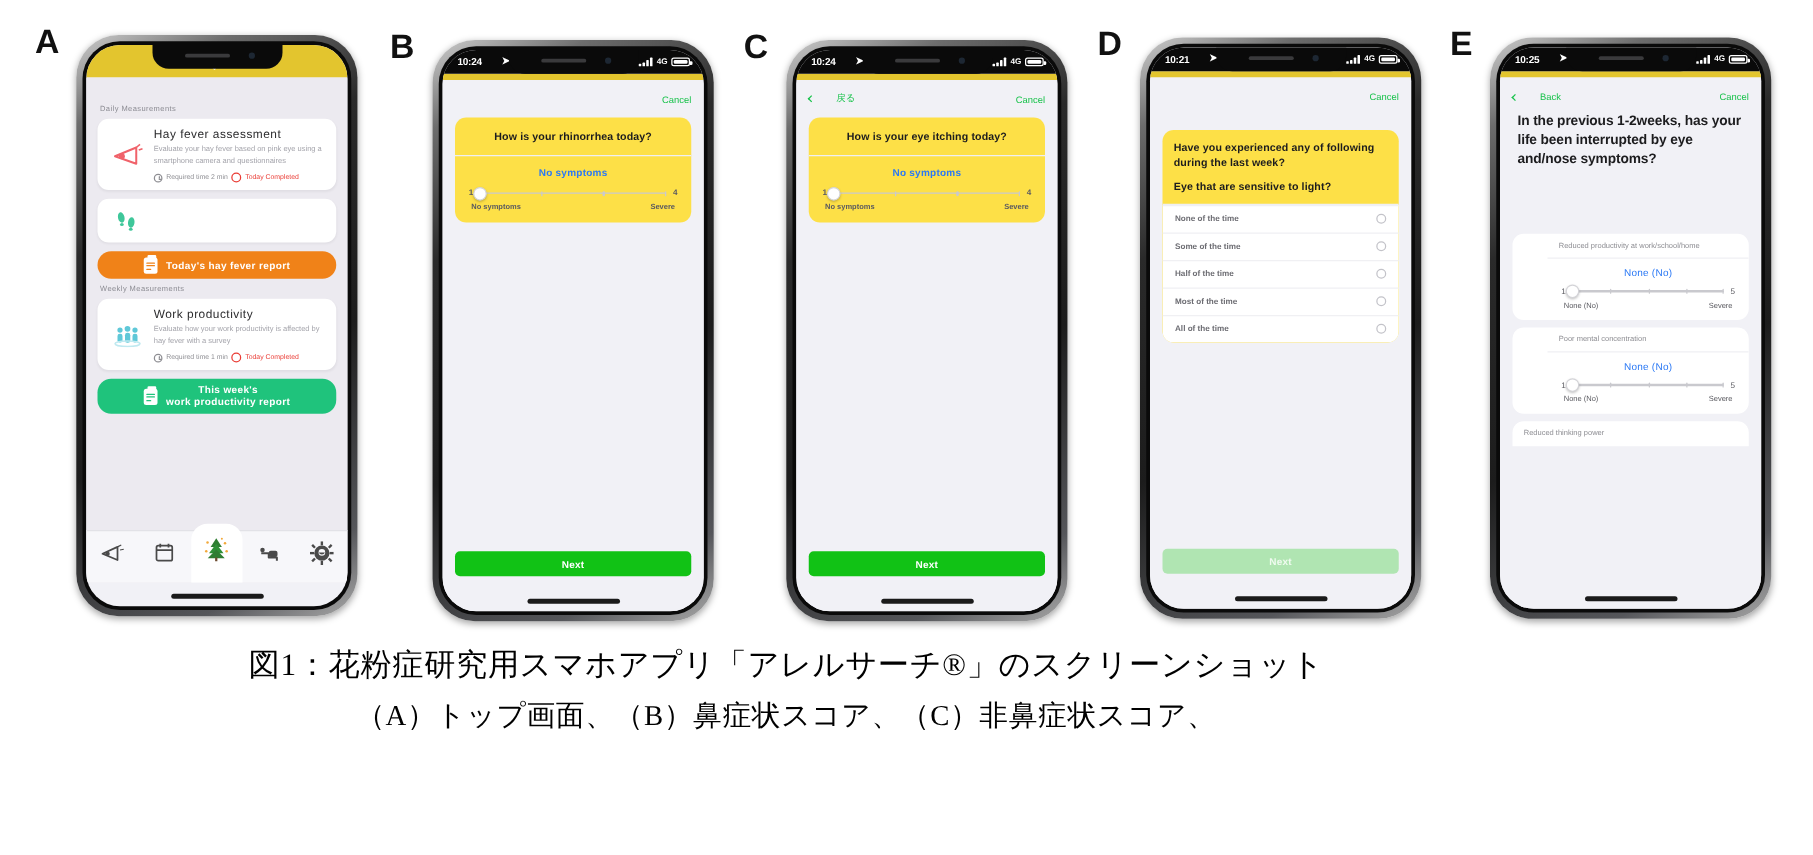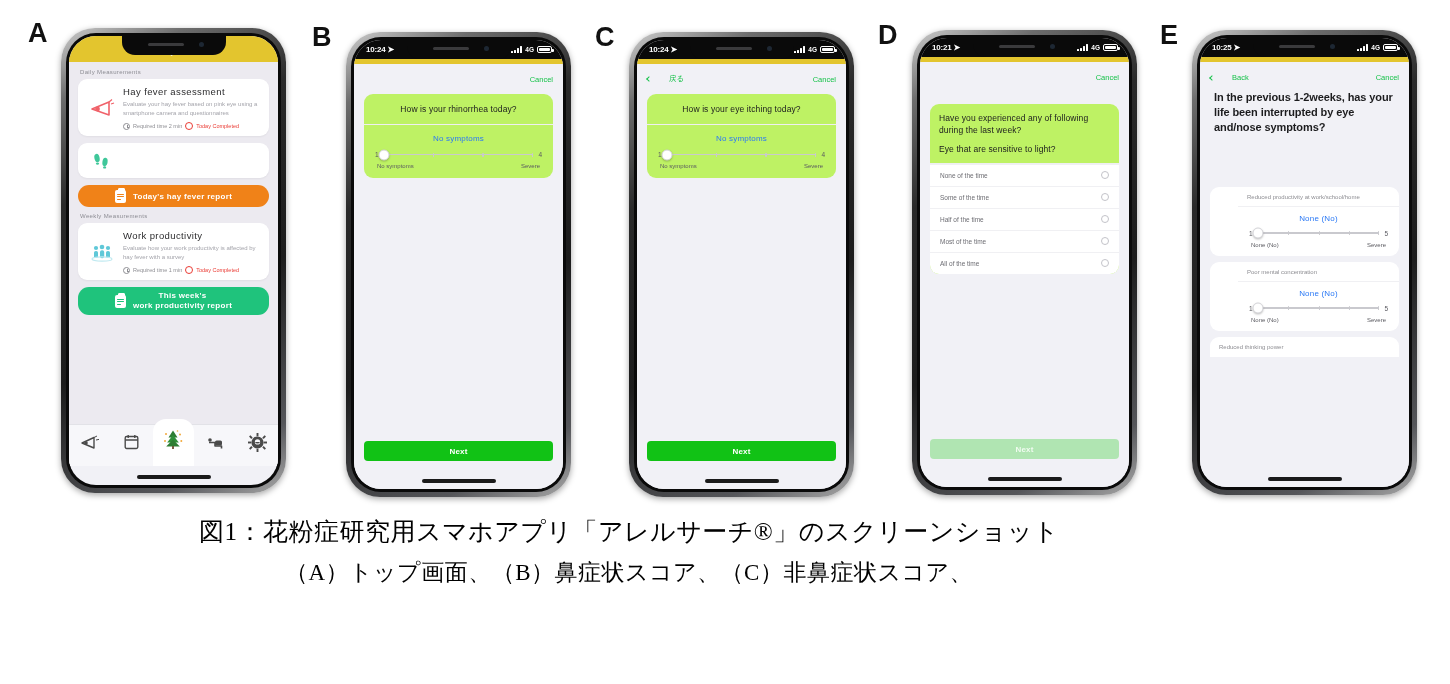--- a/index.html
+++ b/index.html
@@ -87,21 +87,21 @@
     background: #0a0a0a;
     color: #fff;
     font-size: 8px;
     font-weight: bold;
     display: flex;
     align-items: center;
     justify-content: space-between;
     padding: 0 11px 0 12px;
     z-index: 15;
   }
-  .sb-left { display: flex; align-items: center; gap: 2px; letter-spacing: -.2px; }
+  .sb-left { display: flex; align-items: flex-start; gap: 16px; letter-spacing: -.2px; }
   .sb-right { display: flex; align-items: center; gap: 3px; }
   .loc-arrow { font-size: 8px; line-height: 1; }
   .sig { display: flex; align-items: flex-end; gap: 1px; height: 7px; }
   .sig i { width: 2px; background: #fff; display: block; border-radius: .5px; }
   .sig i:nth-child(1){height:2px}.sig i:nth-child(2){height:3.5px}
   .sig i:nth-child(3){height:5px}.sig i:nth-child(4){height:7px}
   .net { font-size: 6.5px; font-weight: bold; }
   .batt {
     width: 15px; height: 7px; border: 1px solid #fff;
     border-radius: 2px; position: relative; padding: 1px;
@@ -137,21 +137,21 @@
     content:""; position:absolute; right:0; bottom:-.5px;
     width:4px; height:1.8px; background:#fff; border-radius:1px;
     transform: rotate(45deg);
   }
   .yellow-strip { height: 5px; background: #e3c52e; }
 
   
   .a-body {
     background: #eceaf0;
     height: calc(100% - 45px);
-    padding: 5px 9px 0 9px;
+    padding: 21px 9px 0 9px;
     position: relative;
   }
   .sect-label {
     font-size: 6px; color: #8c8c93; letter-spacing: .35px;
     margin: 2px 0 4px 2px;
   }
   .card {
     background: #fff;
     border-radius: 9px;
     padding: 7px 8px 6px 8px;
@@ -246,24 +246,25 @@
     color: #17c24a;
     padding-top: 18px;
   }
   .navback { display: flex; align-items: center; gap: 18px; }
   .chev-left {
     display:inline-block; width:4px; height:4px;
     border-left:1.4px solid #17c24a; border-bottom:1.4px solid #17c24a;
     transform: rotate(45deg);
   }
   .qcard {
-    background: #bef264;
+    background: #fde047;
     border-radius: 9px;
     margin-top: 10px;
     overflow: hidden;
+    font-weight: bold;
   }
   .qtext {
     font-size: 8.5px; color: #1c1c1e;
     padding: 10px 9px;
     text-align: center;
     letter-spacing: .1px;
     border-bottom: 1px solid #efeff2;
   }
   .slider-block { padding: 9px 11px 9px 11px; }
   .slider-value {

